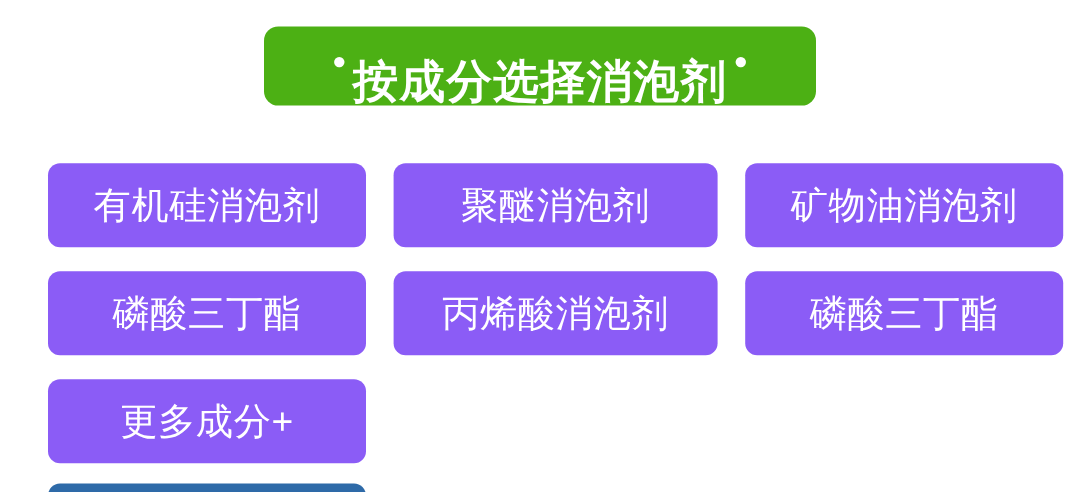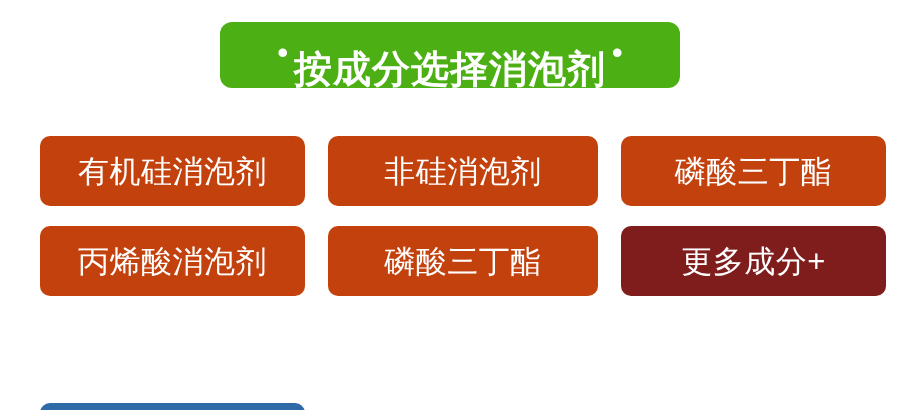--- a/index.html
+++ b/index.html
@@ -78,22 +78,22 @@
   .chip {
     height: 70px;
     border-radius: 10px;
     display: flex;
     align-items: center;
     justify-content: center;
     box-sizing: border-box;
     padding: 0 8px;
     user-select: none;
   }
-  .chip.blue { background: #c2410c; }
-  .chip.green { background: #7f1d1d; }
+  .chip.blue { background: #8b5cf6; }
+  .chip.green { background: #8b5cf6; }
 
   .chip-label {
     color: #ffffff;
     font-size: 31px;
     line-height: 1;
     white-space: nowrap;
     letter-spacing: 0.5px;
   }
   .chip-label.small { font-size: 27px; }
 
@@ -126,24 +126,27 @@
       <span class="header-dot">•</span>
     </div>
   </div>
 
   <div class="grid">
 
     <div class="chip blue">
       <span class="chip-label">有机硅消泡剂</span>
     </div>
 
+    <div class="chip blue">
+      <span class="chip-label">聚醚消泡剂</span>
+    </div>
 
 
     <div class="chip blue">
-      <span class="chip-label">非硅消泡剂</span>
+      <span class="chip-label">矿物油消泡剂</span>
     </div>
 
 
     <div class="chip blue">
       <span class="chip-label">磷酸三丁酯</span>
     </div>
 
     <div class="chip blue">
       <span class="chip-label">丙烯酸消泡剂</span>
     </div>

